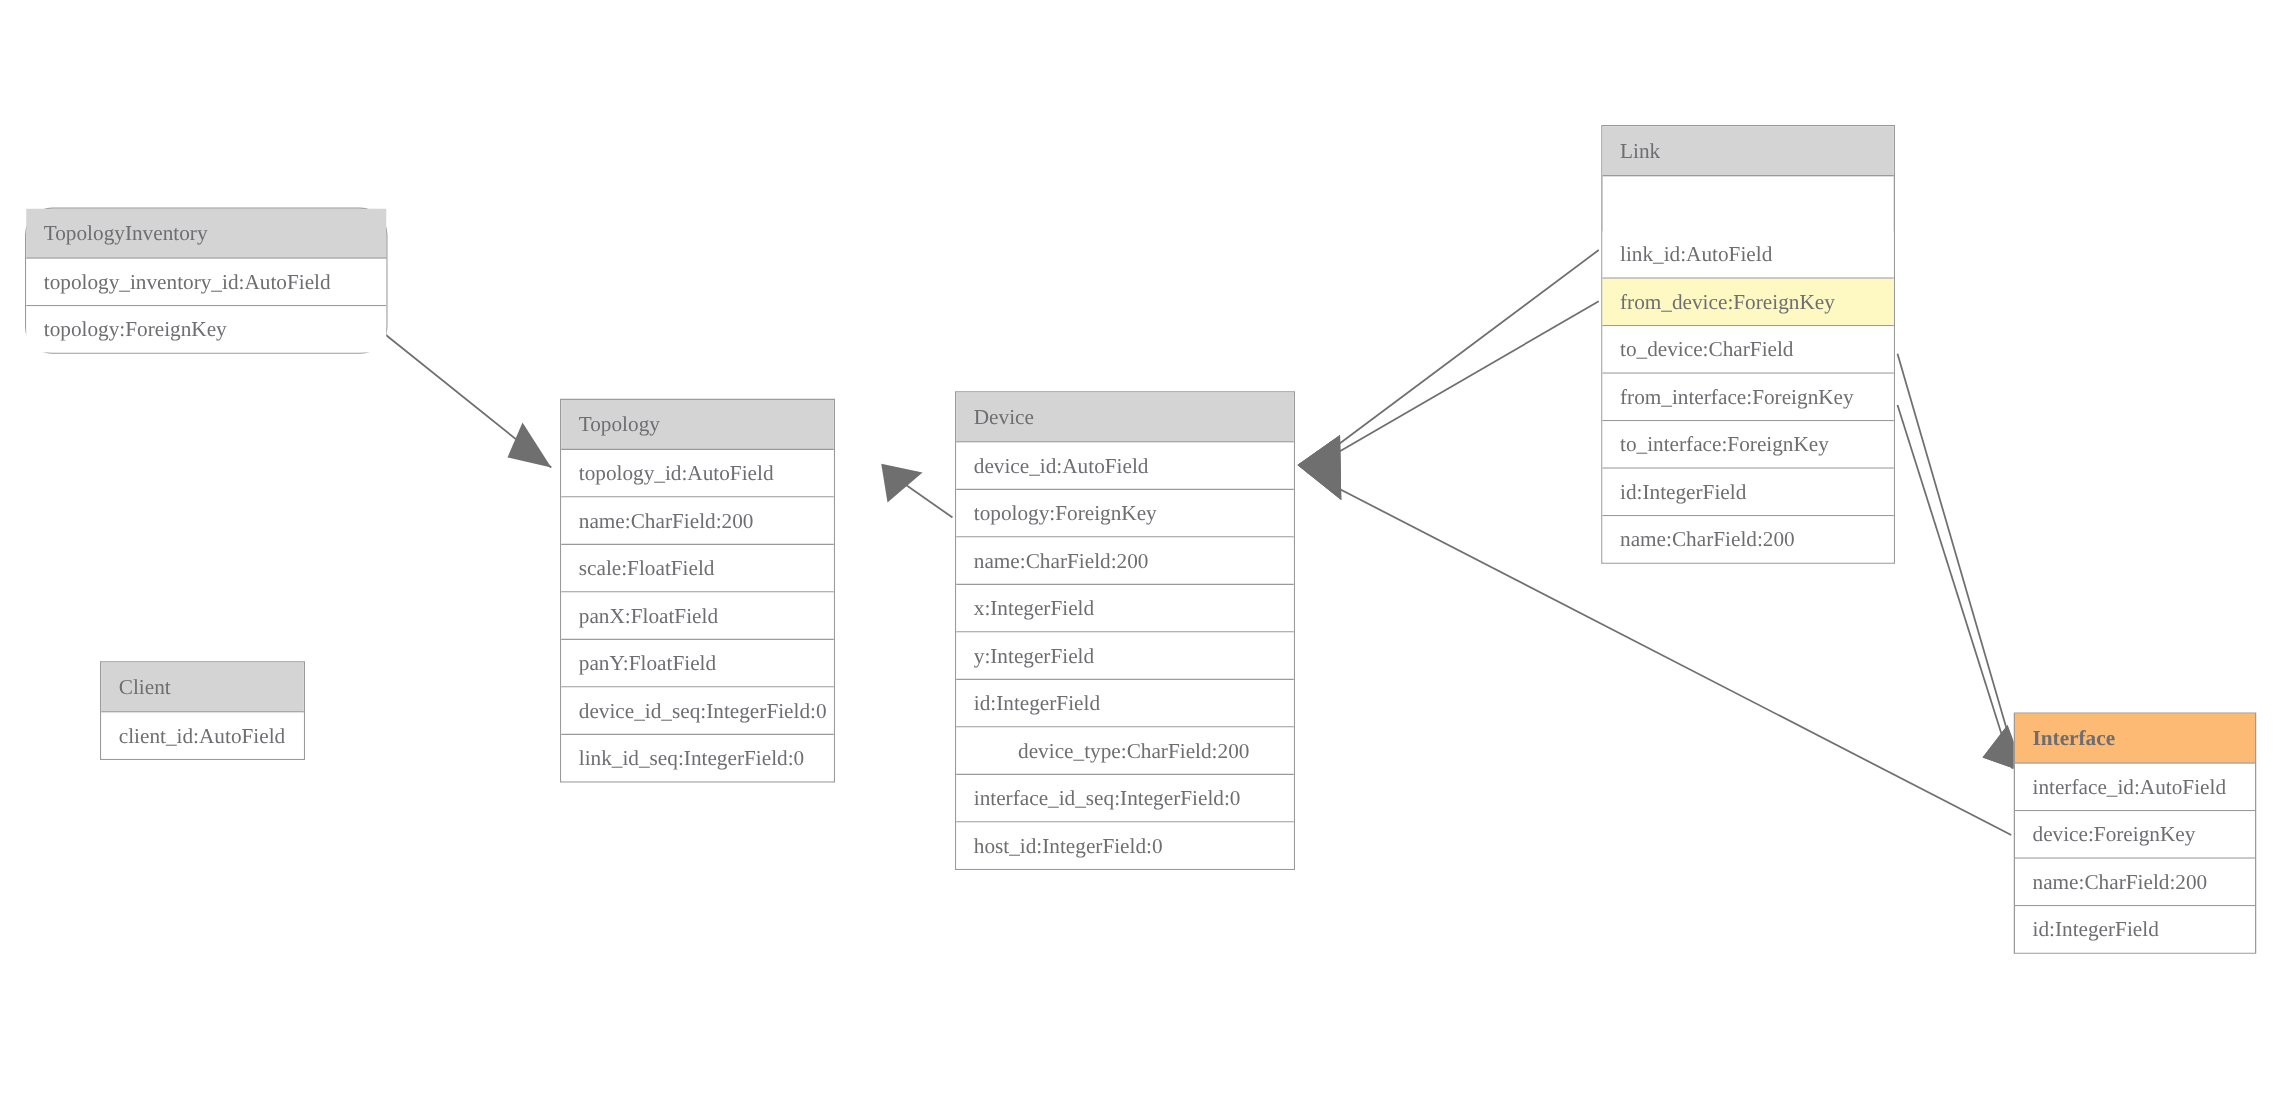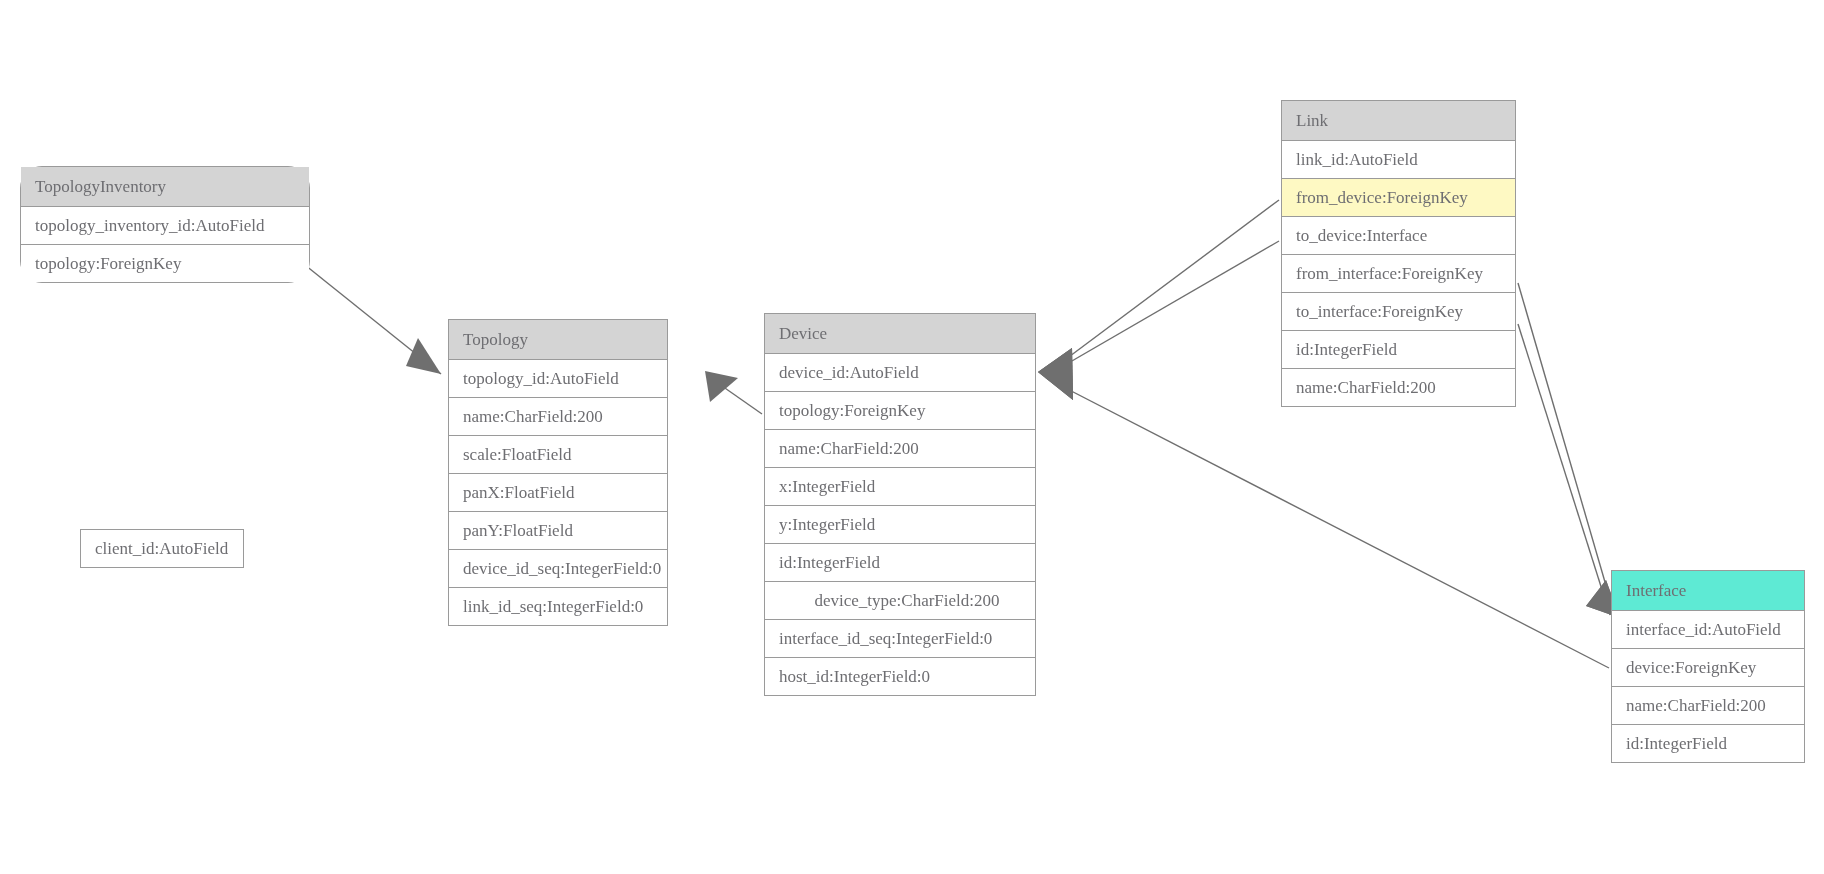--- a/index.html
+++ b/index.html
@@ -115,33 +115,34 @@
         <div class="entity-field" style="color: rgb(110, 110, 114); border-bottom-color: rgb(154, 154, 154); background: rgb(255, 255, 255);">name:CharField:200</div>
         <div class="entity-field" style="color: rgb(110, 110, 114); border-bottom-color: rgb(154, 154, 154); background: rgb(255, 255, 255);">x:IntegerField</div>
         <div class="entity-field" style="color: rgb(110, 110, 114); border-bottom-color: rgb(154, 154, 154); background: rgb(255, 255, 255);">y:IntegerField</div>
         <div class="entity-field" style="color: rgb(110, 110, 114); border-bottom-color: rgb(154, 154, 154); background: rgb(255, 255, 255);">id:IntegerField</div>
         <div class="entity-field" style="color: rgb(110, 110, 114); border-bottom-color: rgb(154, 154, 154); background: rgb(255, 255, 255); text-align: center;">device_type:CharField:200</div>
         <div class="entity-field" style="color: rgb(110, 110, 114); border-bottom-color: rgb(154, 154, 154); background: rgb(255, 255, 255);">interface_id_seq:IntegerField:0</div>
         <div class="entity-field" style="color: rgb(110, 110, 114); border-bottom-color: rgb(154, 154, 154); background: rgb(255, 255, 255);">host_id:IntegerField:0</div>
       </div>
       <div class="entity" style="left: 1281px; top: 100px; width: 235px; border-color: rgb(154, 154, 154);">
         <div class="entity-header" style="background: rgb(212, 212, 212); color: rgb(110, 110, 114); border-bottom-color: rgb(154, 154, 154);">Link</div>
-        <div class="entity-field" style="color: rgb(110, 110, 114); border-bottom-color: rgb(154, 154, 154); background: rgb(255, 255, 255);">link_id:AutoField</div>
+        <div class="entity-field" style="color: rgb(110, 110, 114); border-bottom-color: rgb(154, 154, 154); background: rgb(255, 255, 255); margin-top: 44px;">link_id:AutoField</div>
         <div class="entity-field" style="color: rgb(110, 110, 114); border-bottom-color: rgb(154, 154, 154); background: #fef9c3;">from_device:ForeignKey</div>
-        <div class="entity-field" style="color: rgb(110, 110, 114); border-bottom-color: rgb(154, 154, 154); background: rgb(255, 255, 255);">to_device:Interface</div>
+        <div class="entity-field" style="color: rgb(110, 110, 114); border-bottom-color: rgb(154, 154, 154); background: rgb(255, 255, 255);">to_device:CharField</div>
         <div class="entity-field" style="color: rgb(110, 110, 114); border-bottom-color: rgb(154, 154, 154); background: rgb(255, 255, 255);">from_interface:ForeignKey</div>
         <div class="entity-field" style="color: rgb(110, 110, 114); border-bottom-color: rgb(154, 154, 154); background: rgb(255, 255, 255);">to_interface:ForeignKey</div>
         <div class="entity-field" style="color: rgb(110, 110, 114); border-bottom-color: rgb(154, 154, 154); background: rgb(255, 255, 255);">id:IntegerField</div>
         <div class="entity-field" style="color: rgb(110, 110, 114); border-bottom-color: rgb(154, 154, 154); background: rgb(255, 255, 255);">name:CharField:200</div>
       </div>
       <div class="entity" style="left: 1611px; top: 570px; width: 194px; border-color: rgb(154, 154, 154);">
-        <div class="entity-header" style="background: #5eead4; color: rgb(110, 110, 114); border-bottom-color: rgb(154, 154, 154);">Interface</div>
+        <div class="entity-header" style="background: #fdba74; color: rgb(110, 110, 114); border-bottom-color: rgb(154, 154, 154); font-weight: bold;">Interface</div>
         <div class="entity-field" style="color: rgb(110, 110, 114); border-bottom-color: rgb(154, 154, 154); background: rgb(255, 255, 255);">interface_id:AutoField</div>
         <div class="entity-field" style="color: rgb(110, 110, 114); border-bottom-color: rgb(154, 154, 154); background: rgb(255, 255, 255);">device:ForeignKey</div>
         <div class="entity-field" style="color: rgb(110, 110, 114); border-bottom-color: rgb(154, 154, 154); background: rgb(255, 255, 255);">name:CharField:200</div>
         <div class="entity-field" style="color: rgb(110, 110, 114); border-bottom-color: rgb(154, 154, 154); background: rgb(255, 255, 255);">id:IntegerField</div>
       </div>
       <div class="entity" style="left: 80px; top: 529px; width: 164px; border-color: rgb(154, 154, 154);">
+        <div class="entity-header" style="background: rgb(212, 212, 212); color: rgb(110, 110, 114); border-bottom-color: rgb(154, 154, 154);">Client</div>
         <div class="entity-field" style="color: rgb(110, 110, 114); border-bottom-color: rgb(154, 154, 154); background: rgb(255, 255, 255);">client_id:AutoField</div>
       </div>
     </div>
 
 </div>
 
 </body></html>

